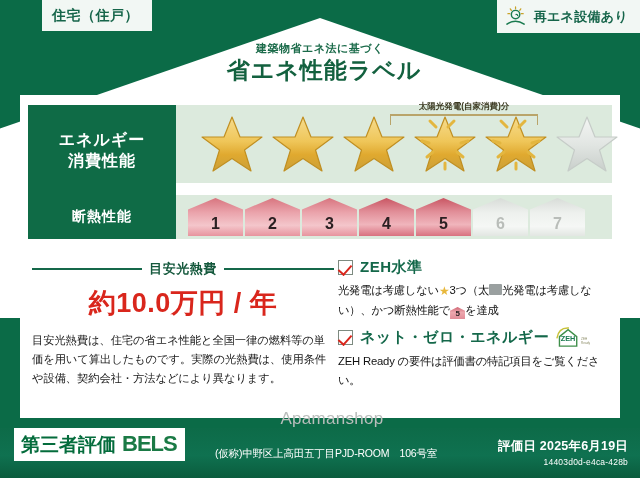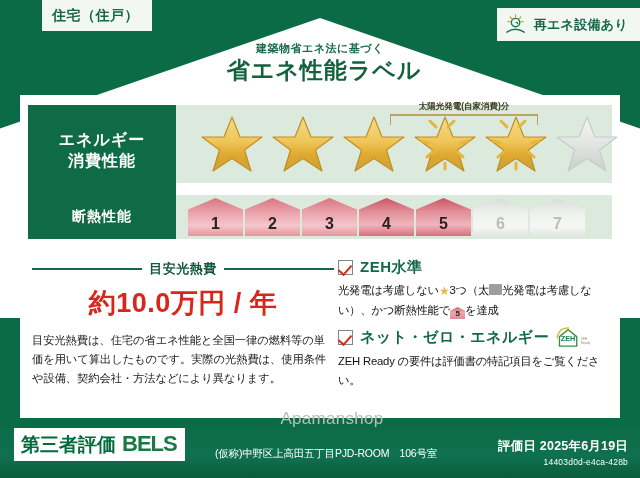--- a/index.html
+++ b/index.html
@@ -41,21 +41,21 @@
   
   .badge-house-type {
     position: absolute; left: 0; top: 0; z-index: 9;
     background: #f2f7f4; color: #16654a;
     font-size: 14px; font-weight: bold;
     padding: 7px 13px 8px 10px; line-height: 16px;
     letter-spacing: .5px;
     margin-left: 42px;
   }
   .badge-renew {
-    position: absolute; right: 0; top: 8px; z-index: 9;
+    position: absolute; right: 0; top: 0; z-index: 9;
     background: #f2f7f4; color: #16654a;
     font-size: 13px; font-weight: bold;
     padding: 6px 12px 6px 8px; line-height: 17px;
     display: flex; align-items: center; gap: 6px;
     letter-spacing: .3px;
   }
   .sun-icon { width: 23px; height: 21px; flex: 0 0 auto; }
 
   
   .card {

